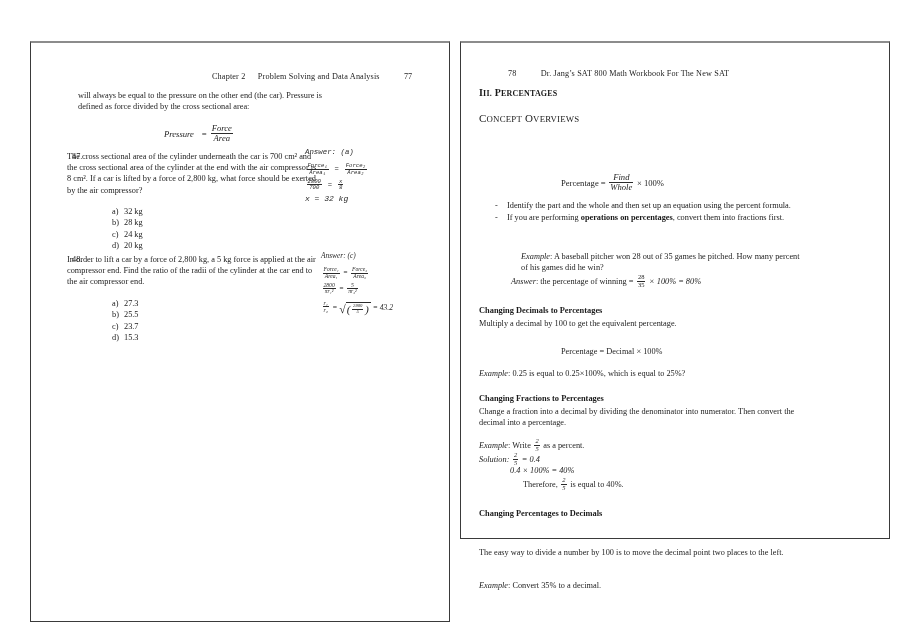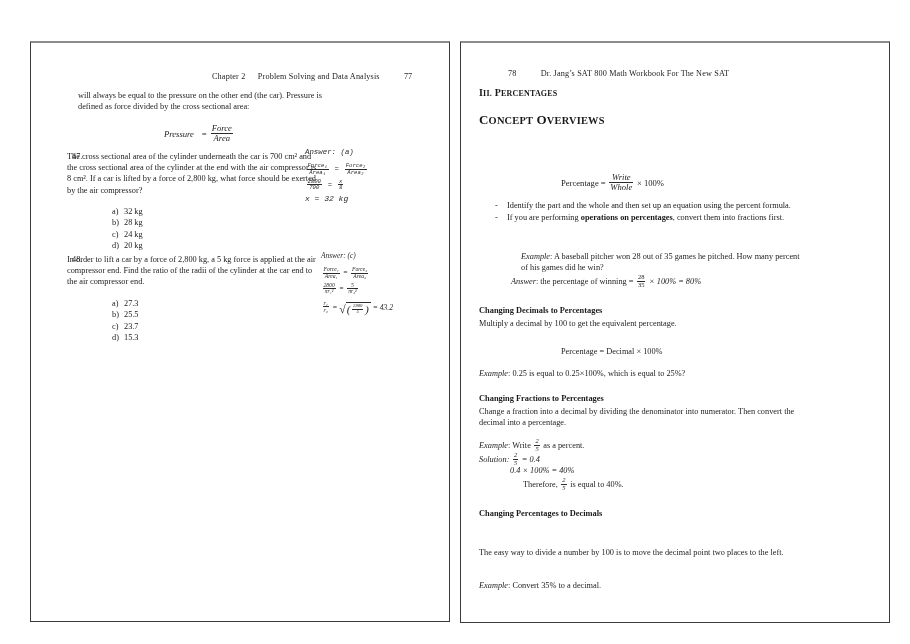--- a/index.html
+++ b/index.html
@@ -30,21 +30,21 @@
   .page-left {
     left: 30px;
     top: 41px;
     width: 420px;
     height: 581px;
   }
   .page-right {
     left: 460px;
     top: 41px;
     width: 430px;
-    height: 582px;
+    height: 498px;
   }
   .page-inner {
     position: relative;
     width: 100%;
     height: 100%;
   }
 
   
   .runhead {
     position: absolute;
@@ -141,22 +141,22 @@
   
   .h-sec {
     position: absolute;
     font-weight: bold;
     font-size: 10px;
     letter-spacing: .2px;
     white-space: nowrap;
   }
   .h-sub {
     position: absolute;
-    font-weight: bold;
-    font-size: 13px;
+    font-weight: normal;
+    font-size: 11px;
     letter-spacing: .2px;
     white-space: nowrap;
   }
   .h-run {
     position: absolute;
     font-weight: bold;
     font-size: 8.4px;
     white-space: nowrap;
   }
 
@@ -312,21 +312,21 @@
       </div>
 
       <div class="h-sec" style="left:18px; top:44px;"><span>I</span><span class="sc" style="font-size: 0.8em;">II.</span> <span>P</span><span class="sc" style="font-size: 0.8em;">ERCENTAGES</span></div>
 
       <div class="h-sub" style="left:18px; top:69px;"><span>C</span><span class="sc" style="font-size: 0.8em;">ONCEPT</span> <span>O</span><span class="sc" style="font-size: 0.8em;">VERVIEWS</span></div>
 
 
       <div class="formula formula-up" style="left:100px; top:130px; font-style:normal;">
         <span>Percentage =</span>
         <span class="frac ital">
-          <span class="num">Write</span>
+          <span class="num">Find</span>
           <span>Whole</span>
         </span>
         <span>× 100%</span>
       </div>
 
       <div class="bullets" style="left:34px; top:157px; width:310px;">
         <div class="bi">
           <span class="dash">-</span>
           <span>Identify the part and the whole and then set up an equation using the percent formula.</span>
         </div>

